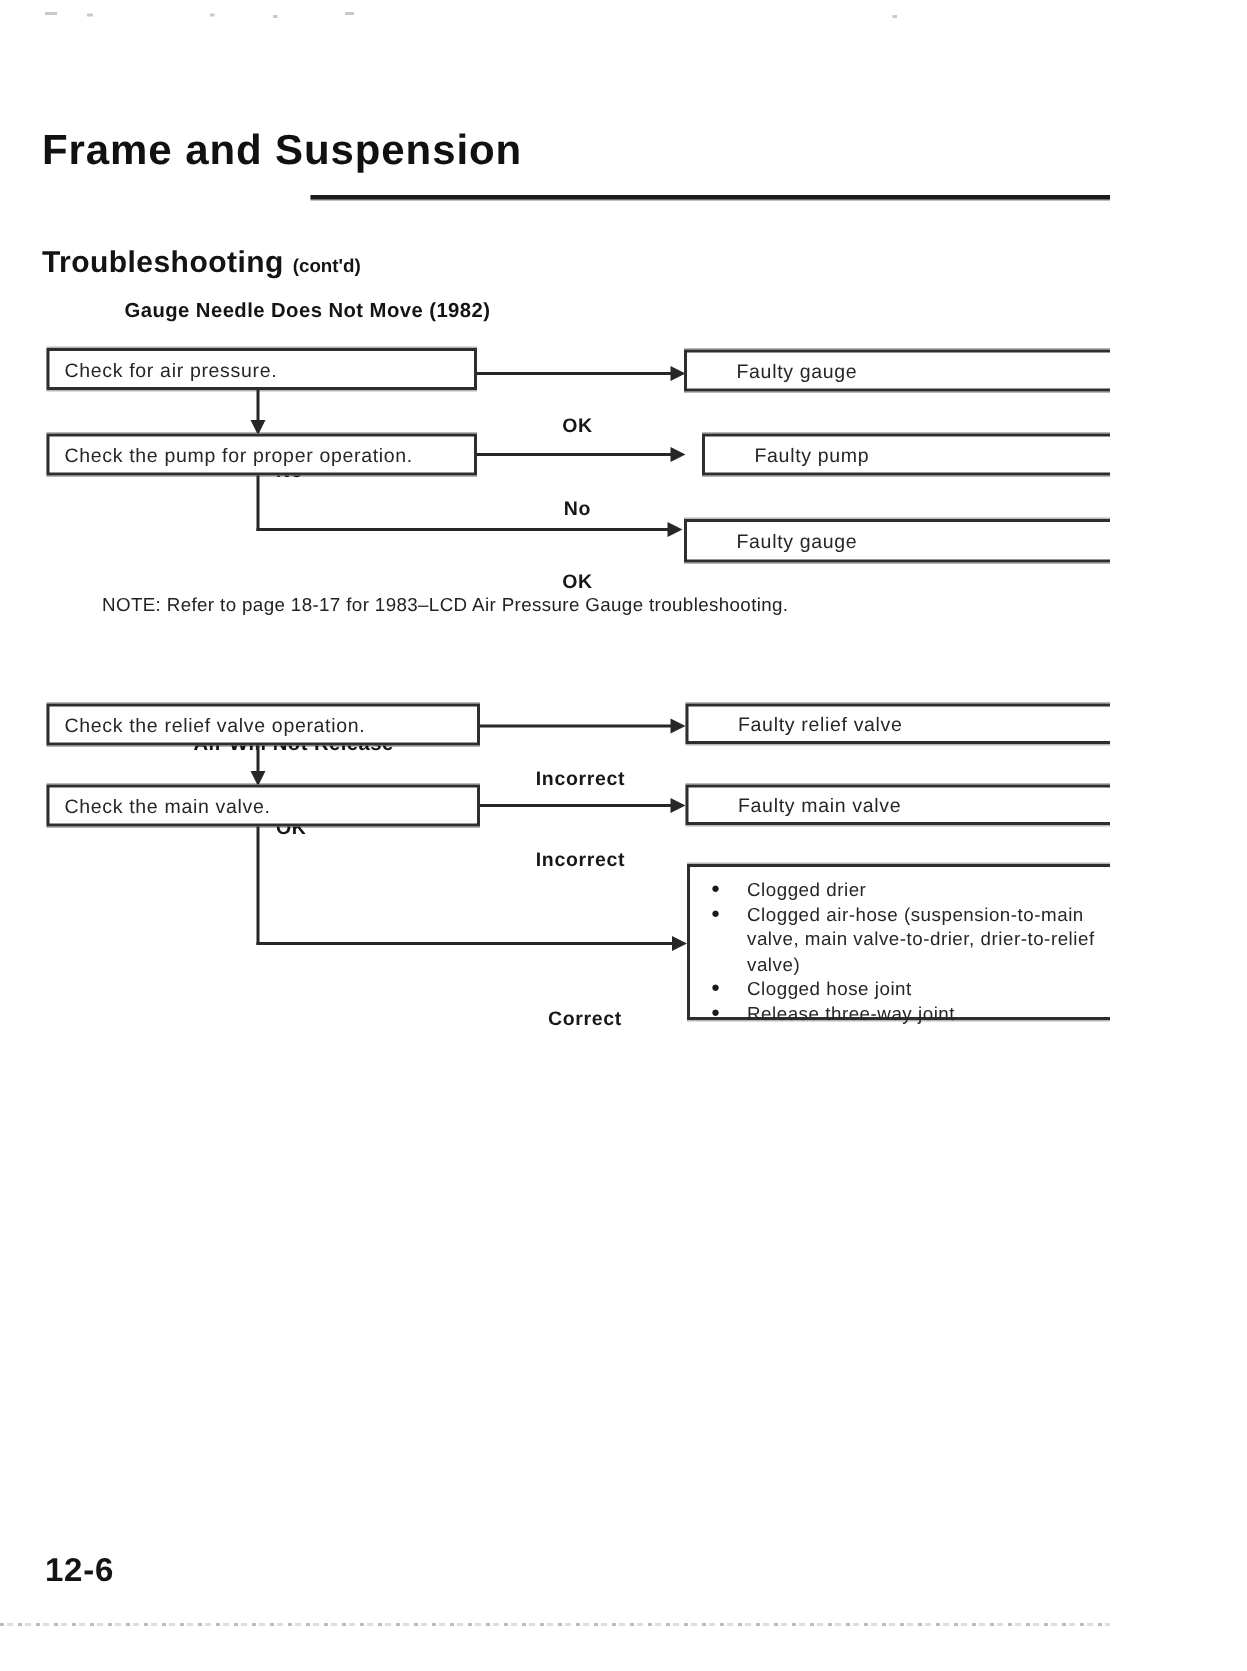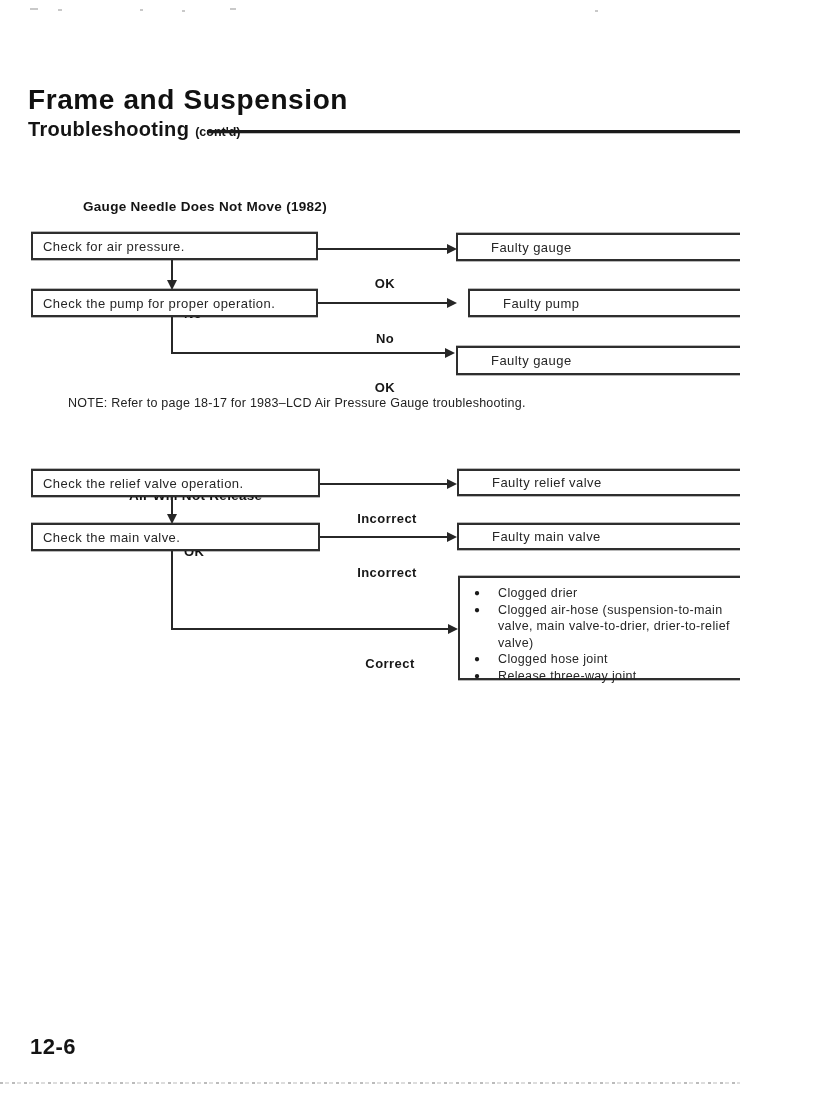--- a/index.html
+++ b/index.html
@@ -5,21 +5,21 @@
   * { margin:0; padding:0; box-sizing:border-box; }
   html,body { background:#ffffff; }
   .page {
     position:relative; width:740px; height:1114px; background:#fff;
     font-family:"Liberation Sans", sans-serif; color:#1c1c1c; overflow:hidden;
   }
 
   
   .title { position:absolute; left:28px; top:84px; font-size:28px; font-weight:bold; letter-spacing:0.6px; color:#111; }
   .subtitle-row { position:absolute; left:28px; top:118px; display:flex; align-items:baseline; }
-  .subtitle { font-size:20px; font-weight:bold; letter-spacing:0.3px; color:#141414; }
+  .subtitle { font-size:20px; font-weight:bold; letter-spacing:0.3px; color:#141414;margin-top:46px; }
   .subtitle-suffix { font-size:12.5px; font-weight:bold; margin-left:6px; color:#141414; }
   .header-rule { position:absolute; left:207px; top:130px; width:538px; height:3px; background:#1a1a1a; box-shadow:0 1px 0 rgba(0,0,0,0.25); }
 
   
   .section-heading { position:absolute; font-size:13.5px; font-weight:bold; letter-spacing:0.3px; color:#141414; white-space:nowrap;text-align:center; }
 
   
   .fc-box {
     position:absolute; border:2px solid #2e2e2e; background:#fff;
     display:flex; align-items:center; font-size:13px; letter-spacing:0.45px; color:#262626;
@@ -125,21 +125,21 @@
   <div class="hline" style="left:320px; top:536px; width:134px;">
     <span class="ah-right"></span>
   </div>
   <div class="arrow-label" style="left:337px; top:520px; width:100px;">Incorrect</div>
   <div class="fc-box pad-l" style="left:457px; top:523px; width:289px; height:27px;">Faulty main valve</div>
 
   <div class="vline" style="left:171px; top:551px; height:79px;"></div>
   <div class="hline" style="left:171px; top:628px; width:284px;">
     <span class="ah-right"></span>
   </div>
-  <div class="arrow-label" style="left:340px; top:611px; width:100px;">Correct</div>
+  <div class="arrow-label" style="left:340px; top:626px; width:100px;">Correct</div>
 
   <div class="bullet-box" style="left:458px; top:576px; width:290px; height:104px;">
     <ul>
       <li>
         <span class="bullet">●</span>
         <span class="li-text">Clogged drier</span>
       </li>
       <li>
         <span class="bullet">●</span>
         <span class="li-text">Clogged air-hose (suspension-to-main valve, main valve-to-drier, drier-to-relief valve)</span>

